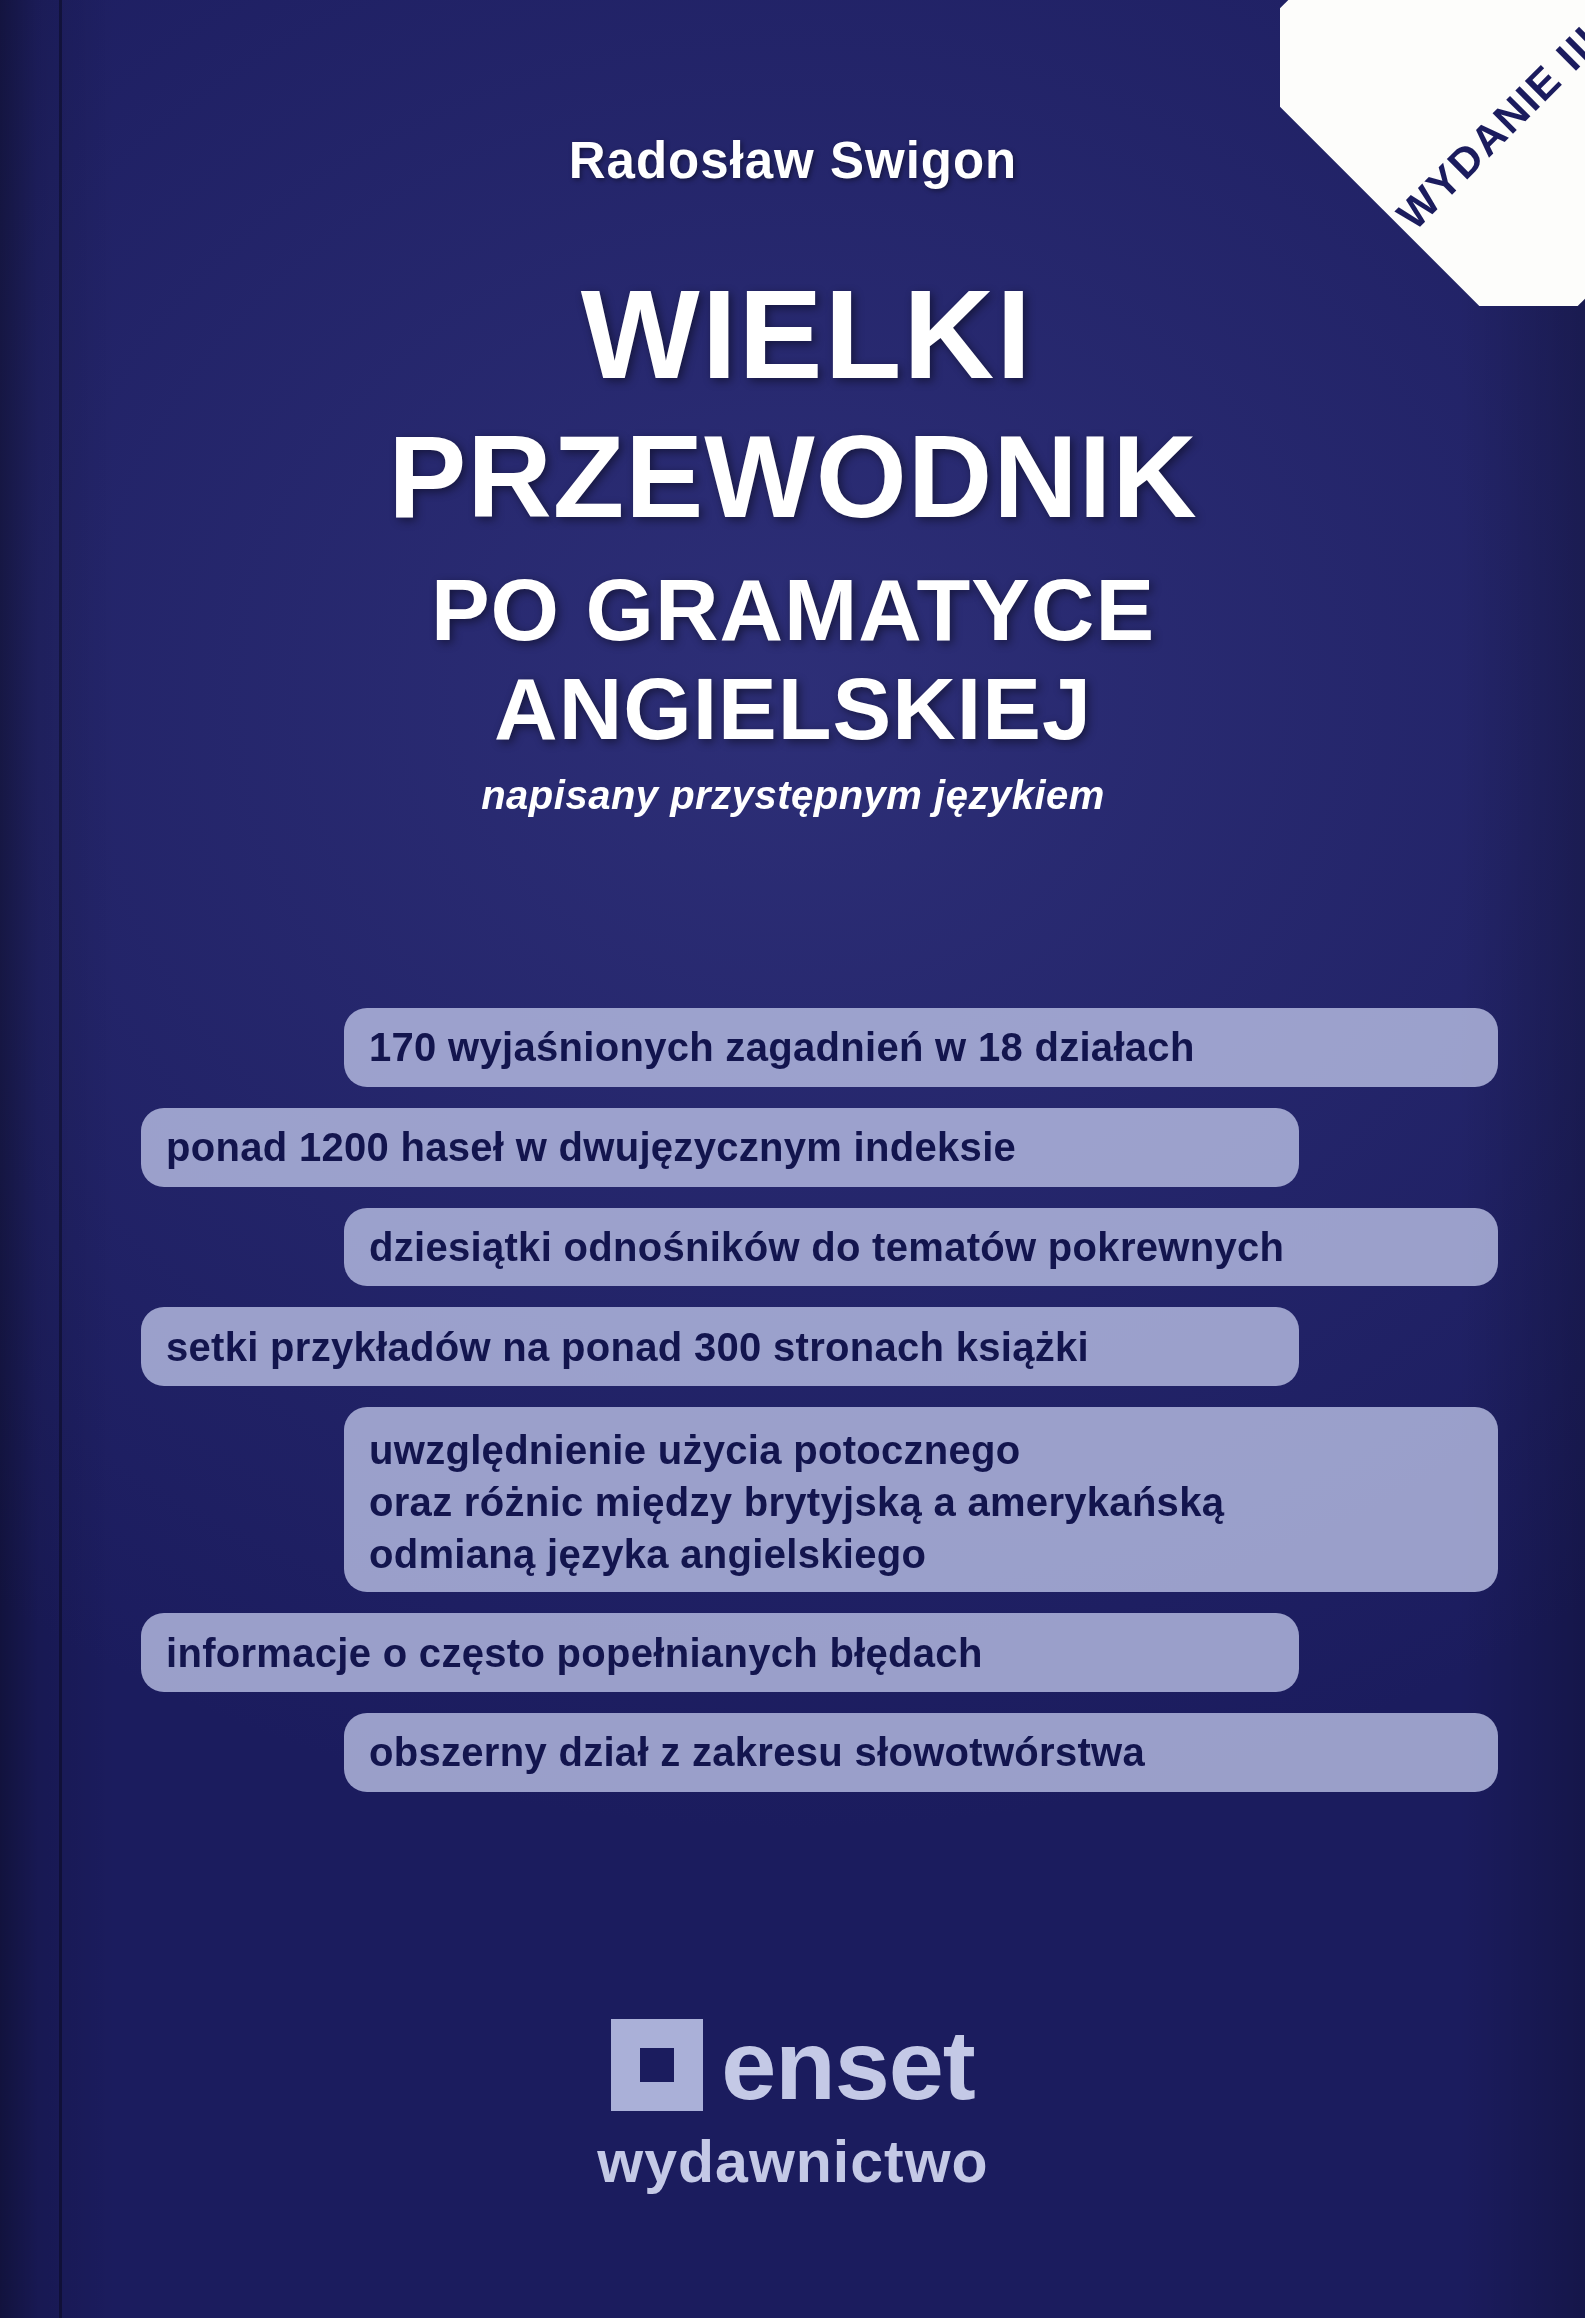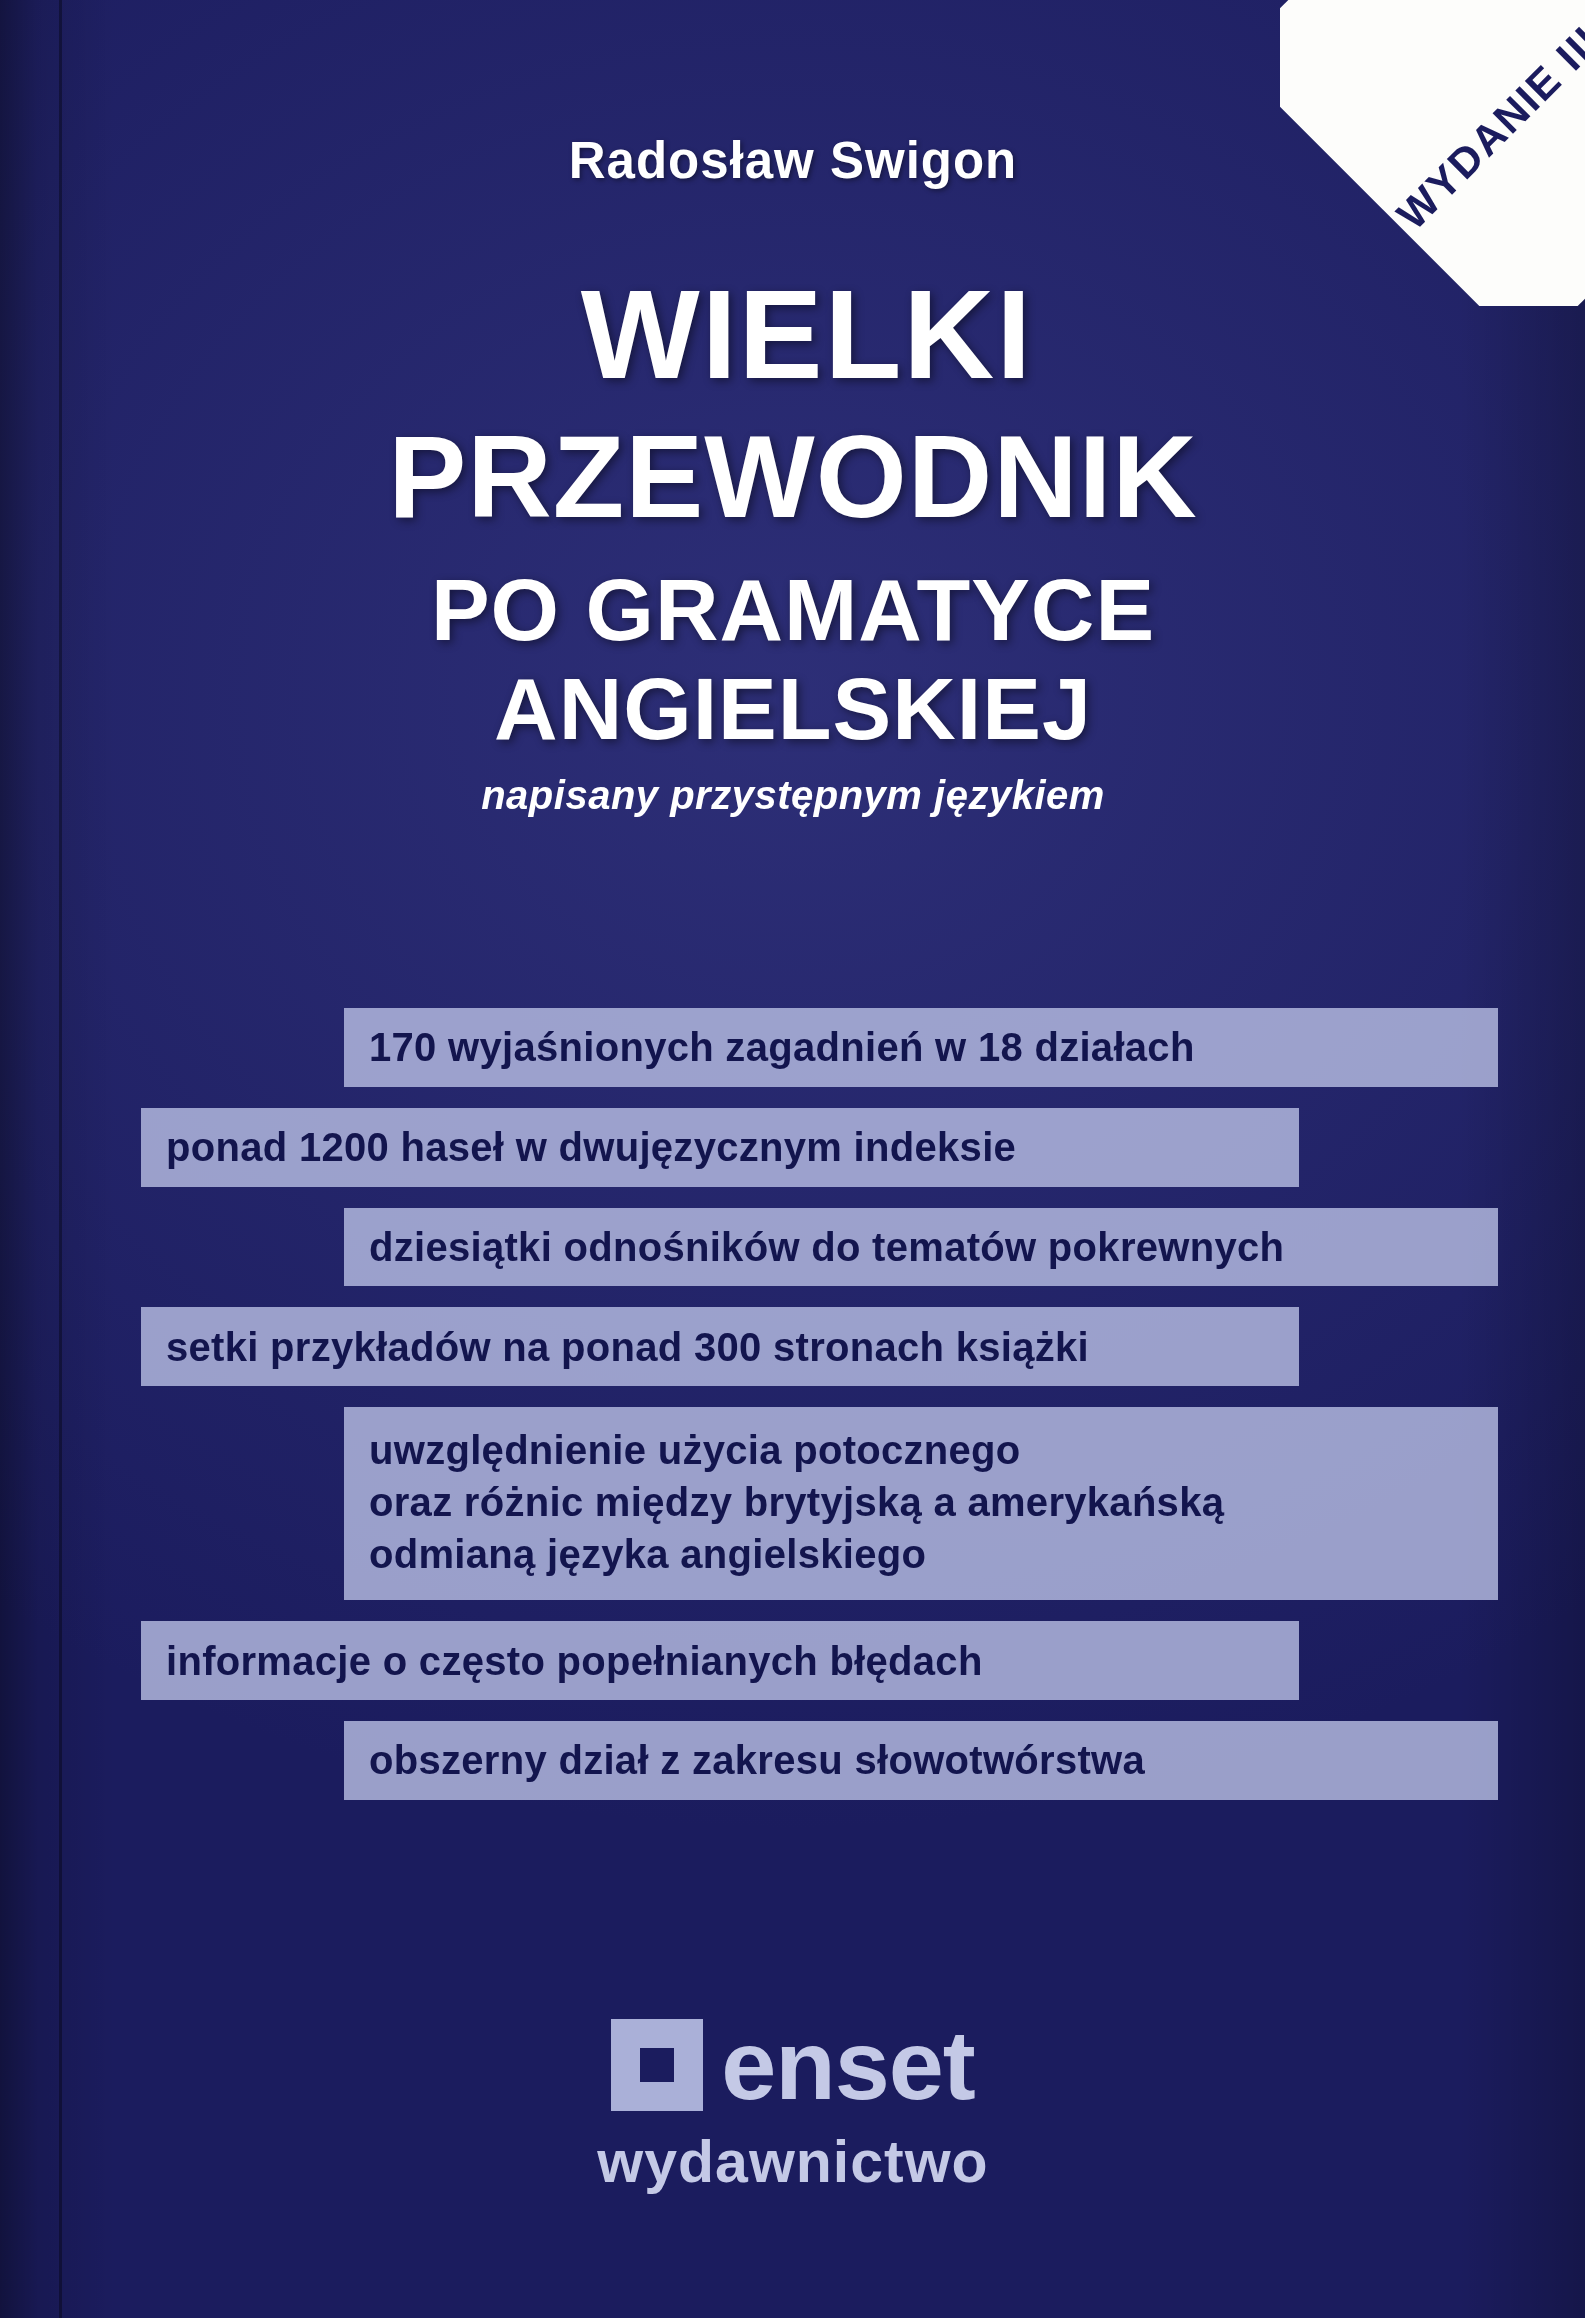--- a/index.html
+++ b/index.html
@@ -136,37 +136,38 @@
     position: relative;
     box-sizing: border-box;
     background: rgba(190,196,232,0.78);
     color: #13154e;
     font-size: 40px;
     font-weight: bold;
     padding: 13.4px 25px;
     margin-bottom: 21px;
     letter-spacing: 0.3px;
     line-height: 1.30;
+    border-radius: 23px;
   }
   .feature.right {
     margin-left: 344px;
     margin-right: 88px;
     text-align: left;
   }
   .feature.left {
     margin-left: 141px;
     margin-right: 287px;
     text-align: left;
   }
   .feature.wide {
     margin-left: 344px;
     margin-right: 88px;
     text-align: left;
     padding-top: 17px;
-    padding-bottom: 20px;
+    padding-bottom: 12px;
   }
   .feature .line {
     display: block;
   }
   .publisher {
     position: absolute;
     left: 0;
     bottom: 122px;
     width: 1586px;
     text-align: center;

